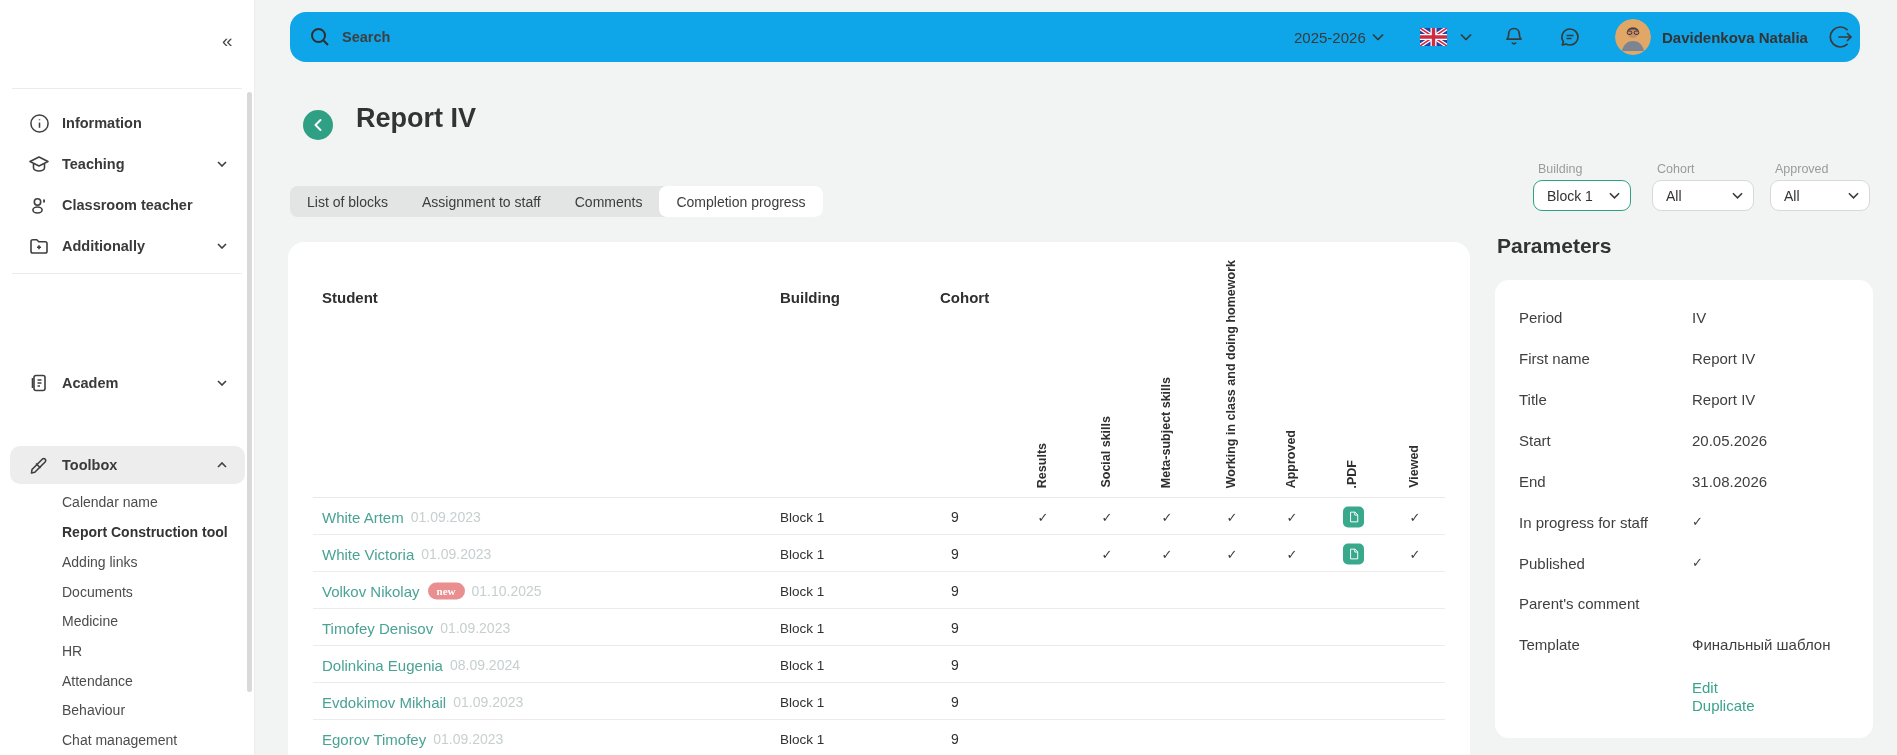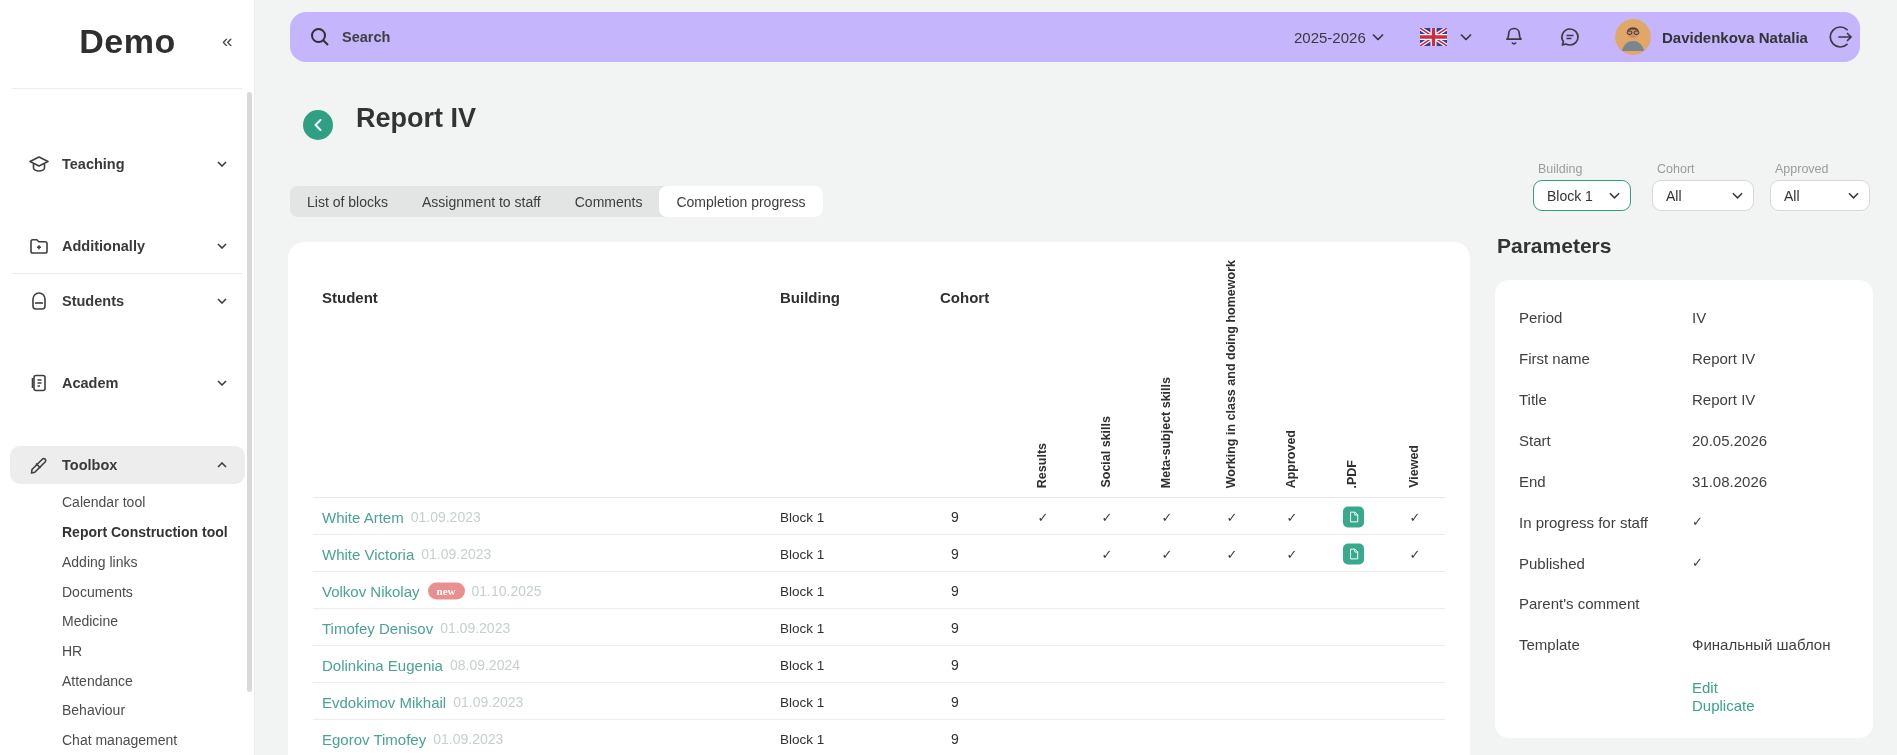--- a/index.html
+++ b/index.html
@@ -15,21 +15,21 @@
   .nav-item .nicon { position:absolute; left:28px; width:22px; height:22px; display:flex; align-items:center; justify-content:center; }
   .nav-item .nlabel { position:absolute; left:62px; font-size:14.5px; font-weight:700; color:#3a3a3a; }
   .nav-item .chev { position:absolute; right:28px; display:flex; }
   .toolbox-hl { position:absolute; left:10px; top:446px; width:235px; height:38px; background:#ededed; border-radius:10px; }
   .sub-item { position:absolute; left:62px; font-size:14px; color:#4c4c4c; cursor:pointer; white-space:nowrap; }
   .sub-item.active { font-weight:700; color:#333; }
   .sb-scroll { position:absolute; right:2px; top:92px; width:5px; height:600px; background:#d9d9d9; border-radius:3px; }
   .collapse { position:absolute; left:222px; top:30px; font-size:19px; color:#4a4a4a; cursor:pointer; }
 
   
-  .header-pill { position:absolute; left:290px; top:12px; width:1570px; height:50px; background:#c4b5fd; border-radius:16px; }
+  .header-pill { position:absolute; left:290px; top:12px; width:1570px; height:50px; background:#0ea5e9; border-radius:16px; }
   .hp-item { position:absolute; top:50%; transform:translateY(-50%); display:flex; align-items:center; }
   .search-icon { left:18px; }
   .search-input { position:absolute; left:52px; top:0; height:50px; width:380px; border:none; outline:none; background:transparent; font-family:"Liberation Sans",sans-serif; font-size:14.5px; font-weight:700; color:#3a3a3a; }
   .search-input::placeholder { color:#3f3f3f; opacity:1; font-weight:700; }
   .year { left:1004px; font-size:15px; color:#3a3a3a; cursor:pointer; }
   .chev1 { left:1082px; cursor:pointer; }
   .flag { left:1130px; cursor:pointer; }
   .chev2 { left:1170px; cursor:pointer; }
   .bell { left:1212px; cursor:pointer; }
   .chat { left:1268px; cursor:pointer; }
@@ -79,69 +79,74 @@
   .prow-v { position:absolute; left:197px; font-size:15px; color:#3f3f3f; white-space:nowrap; }
   .plink { position:absolute; left:197px; font-size:15px; color:#3aa38b; cursor:pointer; }
   svg { display:block; }
 </style>
 </head>
 <body>
 
 <div class="stage">
 
   <div class="sidebar">
-    <div class="logo">Demo</div>
     <div class="collapse">«</div>
     <div class="sb-divider" style="top:88px"></div>
 
+    <div class="nav-item" style="top:106px">
+      <span class="nicon">
+          <svg width="21" height="21" viewBox="0 0 22 22" fill="none" stroke="#3f3f3f" stroke-width="1.6">
+            <circle cx="11" cy="11" r="9"></circle>
+            <line x1="11" y1="10" x2="11" y2="15.5"></line>
+            <line x1="11" y1="6.6" x2="11" y2="7.6"></line>
+          </svg>
+        </span>
+      <span class="nlabel">Information</span>
+    </div>
     <div class="nav-item" style="top:147px">
       <span class="nicon">
           <svg width="22" height="22" viewBox="0 0 22 22" fill="none" stroke="#3f3f3f" stroke-width="1.6" stroke-linejoin="round">
             <path d="M2 8.5 11 4l9 4.5-9 4.5z"></path>
             <path d="M5.5 11v4c0 1.6 2.5 3 5.5 3s5.5-1.4 5.5-3v-4"></path>
           </svg>
         </span>
       <span class="nlabel">Teaching</span>
       <span class="chev">
           <svg width="10" height="6" viewBox="0 0 10 6" fill="none" stroke="#3f3f3f" stroke-width="1.6">
             <path d="M1 1l4 4 4-4"></path>
           </svg>
         </span>
     </div>
+    <div class="nav-item" style="top:188px">
+      <span class="nicon">
+          <svg width="22" height="22" viewBox="0 0 22 22" fill="none" stroke="#3f3f3f" stroke-width="1.6">
+            <circle cx="9.5" cy="8" r="3.2"></circle>
+            <ellipse cx="9.5" cy="16" rx="4.6" ry="3"></ellipse>
+            <path d="M15.5 5.5c.9.9.9 2.1 0 3"></path>
+          </svg>
+        </span>
+      <span class="nlabel">Classroom teacher</span>
+    </div>
     <div class="nav-item" style="top:229px">
       <span class="nicon">
           <svg width="22" height="22" viewBox="0 0 22 22" fill="none" stroke="#3f3f3f" stroke-width="1.6" stroke-linejoin="round">
             <path d="M3 6.5c0-1 .8-1.8 1.8-1.8h4l2 2h6.4c1 0 1.8.8 1.8 1.8v7.7c0 1-.8 1.8-1.8 1.8H4.8c-1 0-1.8-.8-1.8-1.8z"></path>
             <path d="M11 10.3v4M9 12.3h4"></path>
           </svg>
         </span>
       <span class="nlabel">Additionally</span>
       <span class="chev">
           <svg width="10" height="6" viewBox="0 0 10 6" fill="none" stroke="#3f3f3f" stroke-width="1.6">
             <path d="M1 1l4 4 4-4"></path>
           </svg>
         </span>
     </div>
 
     <div class="sb-divider" style="top:273px"></div>
 
-    <div class="nav-item" style="top:284px">
-      <span class="nicon">
-          <svg width="22" height="22" viewBox="0 0 22 22" fill="none" stroke="#3f3f3f" stroke-width="1.6" stroke-linejoin="round">
-            <path d="M5 9c0-3.3 2.7-6 6-6s6 2.7 6 6v7a3 3 0 0 1-3 3H8a3 3 0 0 1-3-3z"></path>
-            <path d="M7 13h8"></path>
-          </svg>
-        </span>
-      <span class="nlabel">Students</span>
-      <span class="chev">
-          <svg width="10" height="6" viewBox="0 0 10 6" fill="none" stroke="#3f3f3f" stroke-width="1.6">
-            <path d="M1 1l4 4 4-4"></path>
-          </svg>
-        </span>
-    </div>
     <div class="nav-item" style="top:366px">
       <span class="nicon">
           <svg width="22" height="22" viewBox="0 0 22 22" fill="none" stroke="#3f3f3f" stroke-width="1.6" stroke-linejoin="round">
             <rect x="6" y="3.5" width="11" height="15" rx="2"></rect>
             <path d="M4.5 6v10M9.5 8h4M9.5 11h4M9.5 14h2.5"></path>
           </svg>
         </span>
       <span class="nlabel">Academ</span>
       <span class="chev">
           <svg width="10" height="6" viewBox="0 0 10 6" fill="none" stroke="#3f3f3f" stroke-width="1.6">
@@ -159,21 +164,21 @@
           </svg>
         </span>
       <span class="nlabel">Toolbox</span>
       <span class="chev">
           <svg width="10" height="6" viewBox="0 0 10 6" fill="none" stroke="#3f3f3f" stroke-width="1.6">
             <path d="M1 5l4-4 4 4"></path>
           </svg>
         </span>
     </div>
 
-    <div class="sub-item" style="top:494px">Calendar tool</div>
+    <div class="sub-item" style="top:494px">Calendar name</div>
     <div class="sub-item active" style="top:524px">Report Construction tool</div>
     <div class="sub-item" style="top:554px">Adding links</div>
     <div class="sub-item" style="top:584px">Documents</div>
     <div class="sub-item" style="top:613px">Medicine</div>
     <div class="sub-item" style="top:643px">HR</div>
     <div class="sub-item" style="top:673px">Attendance</div>
     <div class="sub-item" style="top:702px">Behaviour</div>
     <div class="sub-item" style="top:732px">Chat management</div>
 
     <div class="sb-scroll"></div>

